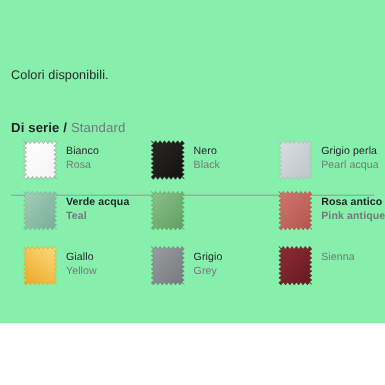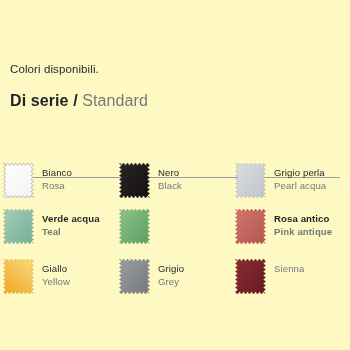--- a/index.html
+++ b/index.html
@@ -11,22 +11,22 @@
     width: 350px;
     height: 350px;
     overflow: hidden;
     font-family: "Liberation Sans", sans-serif;
     -webkit-font-smoothing: antialiased;
   }
 
   .page {
     position: relative;
     width: 350px;
-    height: 350px;
-    background: #fef9c3;
+    height: 294px;
+    background: #86efac;
   }
 
   
   .header {
     position: absolute;
     left: 10px;
     top: 62px;
     width: 330px;
   }
   .title-it {
@@ -38,22 +38,22 @@
   .title-en {
     font-size: 11.5px;
     line-height: 15px;
     color: #6f7376;
     letter-spacing: 0.1px;
   }
 
   .section-head {
     position: absolute;
     left: 10px;
-    top: 94px;
-    font-size: 16px;
+    top: 110px;
+    font-size: 12px;
     line-height: 13px;
     letter-spacing: 0.1px;
     white-space: nowrap;
   }
   .section-head .bold {
     font-weight: bold;
     color: #1f2224;
   }
   .section-head .sep {
     font-weight: bold;
@@ -76,23 +76,22 @@
     height: 50px;
   }
   .row.row-1 { height: 46px; }
   .row.row-2 { height: 50px; font-weight: bold; }
   .row.row-3 { height: 50px; }
 
   .cell {
     display: flex;
     align-items: flex-start;
     width: 116px;
-    padding-left: 2px;
+    padding-left: 20px;
     box-sizing: border-box;
-    margin-top: 35px;
   }
 
   .swatch-wrap {
     width: 33px;
     height: 39px;
     flex: 0 0 33px;
     position: relative;
   }
   .swatch-wrap svg {
     display: block;

